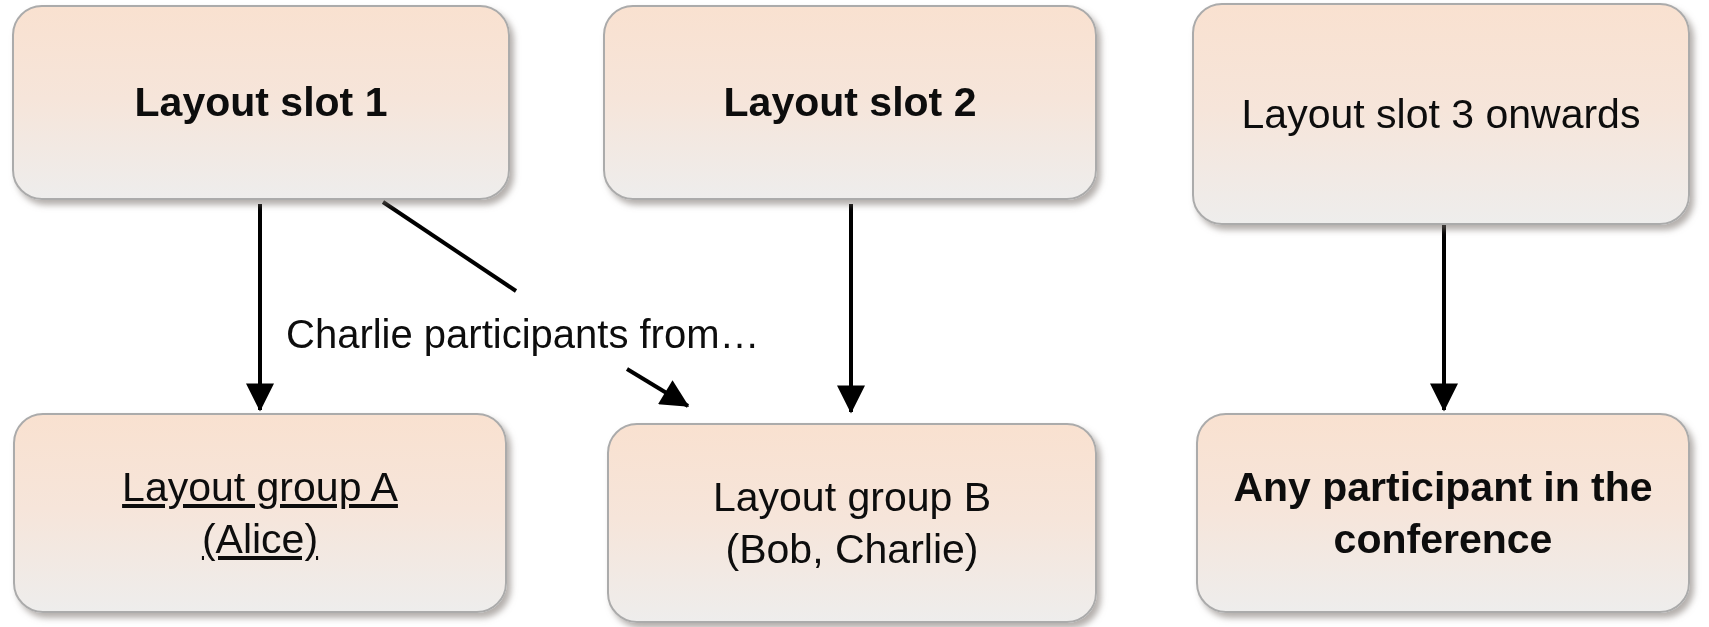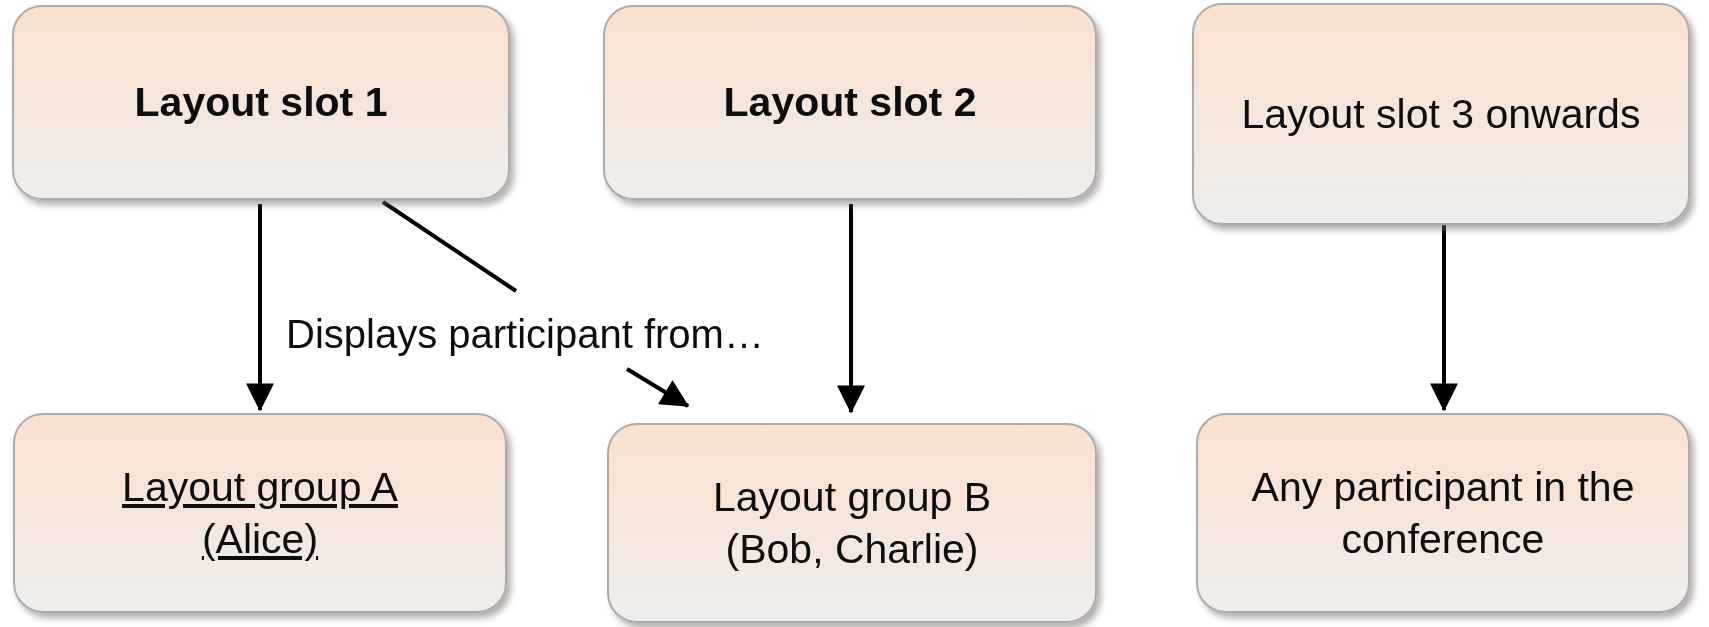--- a/index.html
+++ b/index.html
@@ -37,21 +37,21 @@
     border: 2px solid #ababab;
     border-radius: 30px;
     background: linear-gradient(180deg, #f9e1d0 0%, #f6e5da 48%, #eeedec 100%);
     box-shadow: 4px 5px 6px rgba(118, 110, 104, 0.55);
   }
   .node-slot1 { left: 12px;   top: 5px;   width: 498px; height: 195px; font-weight: bold; }
   .node-slot2 { left: 603px;  top: 5px;   width: 494px; height: 195px; font-weight: bold; }
   .node-slot3 { left: 1192px; top: 3px;   width: 498px; height: 222px; }
   .node-groupA { left: 13px;   top: 413px; width: 494px; height: 200px; text-decoration: underline; }
   .node-groupB { left: 607px;  top: 407px; width: 490px; height: 200px; margin-top: 16px; }
-  .node-anyp  { left: 1196px; top: 413px; width: 494px; height: 200px; }
+  .node-anyp  { left: 1196px; top: 413px; width: 494px; height: 200px; font-weight: bold; }
   .edge-label {
     position: absolute;
     left: 286px;
     top: 312px;
     font-size: 40px;
     line-height: 1.1;
     color: #0d0d0d;
     white-space: nowrap;
   }
 </style>
@@ -87,15 +87,15 @@
 
   <div class="node node-groupA">Layout group A
 (Alice)</div>
 
   <div class="node node-groupB">Layout group B
 (Bob, Charlie)</div>
 
   <div class="node node-anyp">Any participant in the
 conference</div>
 
-  <div class="edge-label">Displays participant from…</div>
+  <div class="edge-label">Charlie participants from…</div>
 
 </div>
 
 </body></html>

